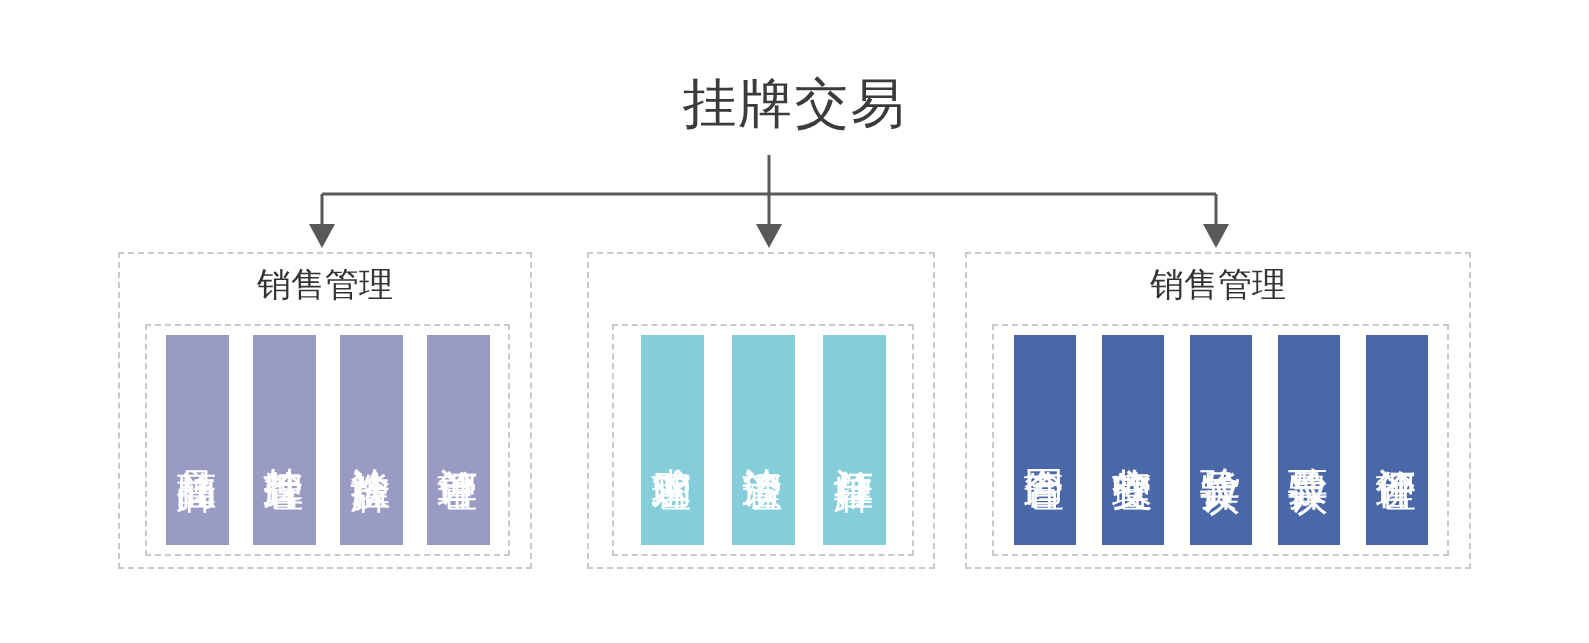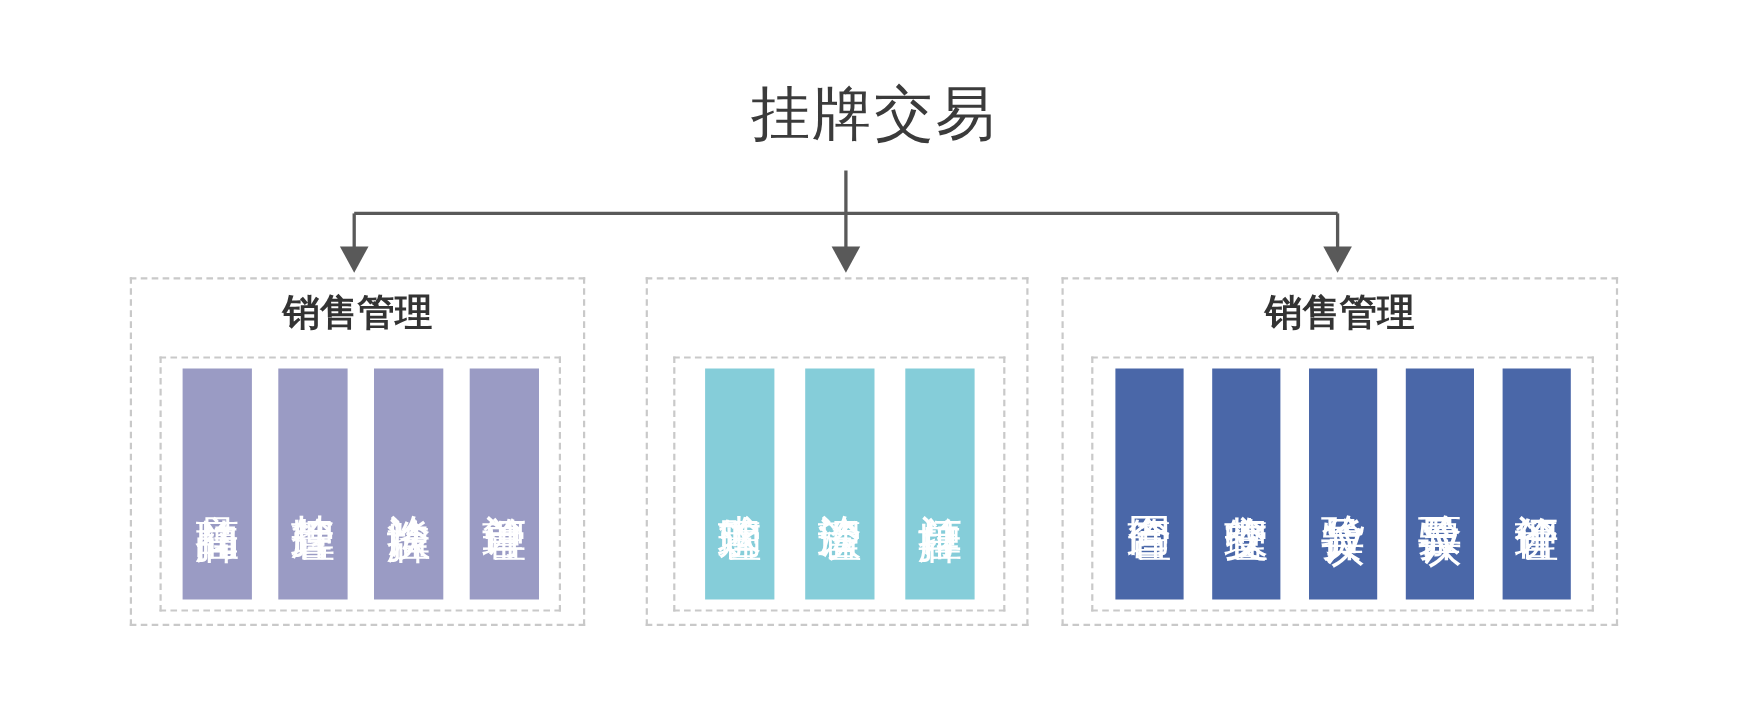--- a/index.html
+++ b/index.html
@@ -52,21 +52,21 @@
   }
   .group-title {
     position: absolute;
     left: 0;
     top: 8px;
     width: 100%;
     text-align: center;
     font-size: 34px;
     line-height: 44px;
     color: #333333;
-    font-weight: 700;
+    font-weight: 400;
     white-space: nowrap;
   }
   .group-inner {
     position: absolute;
     border: 2px dashed #c9c9c9;
     box-sizing: border-box;
     display: flex;
     flex-direction: row;
     align-items: center;
     justify-content: center;

